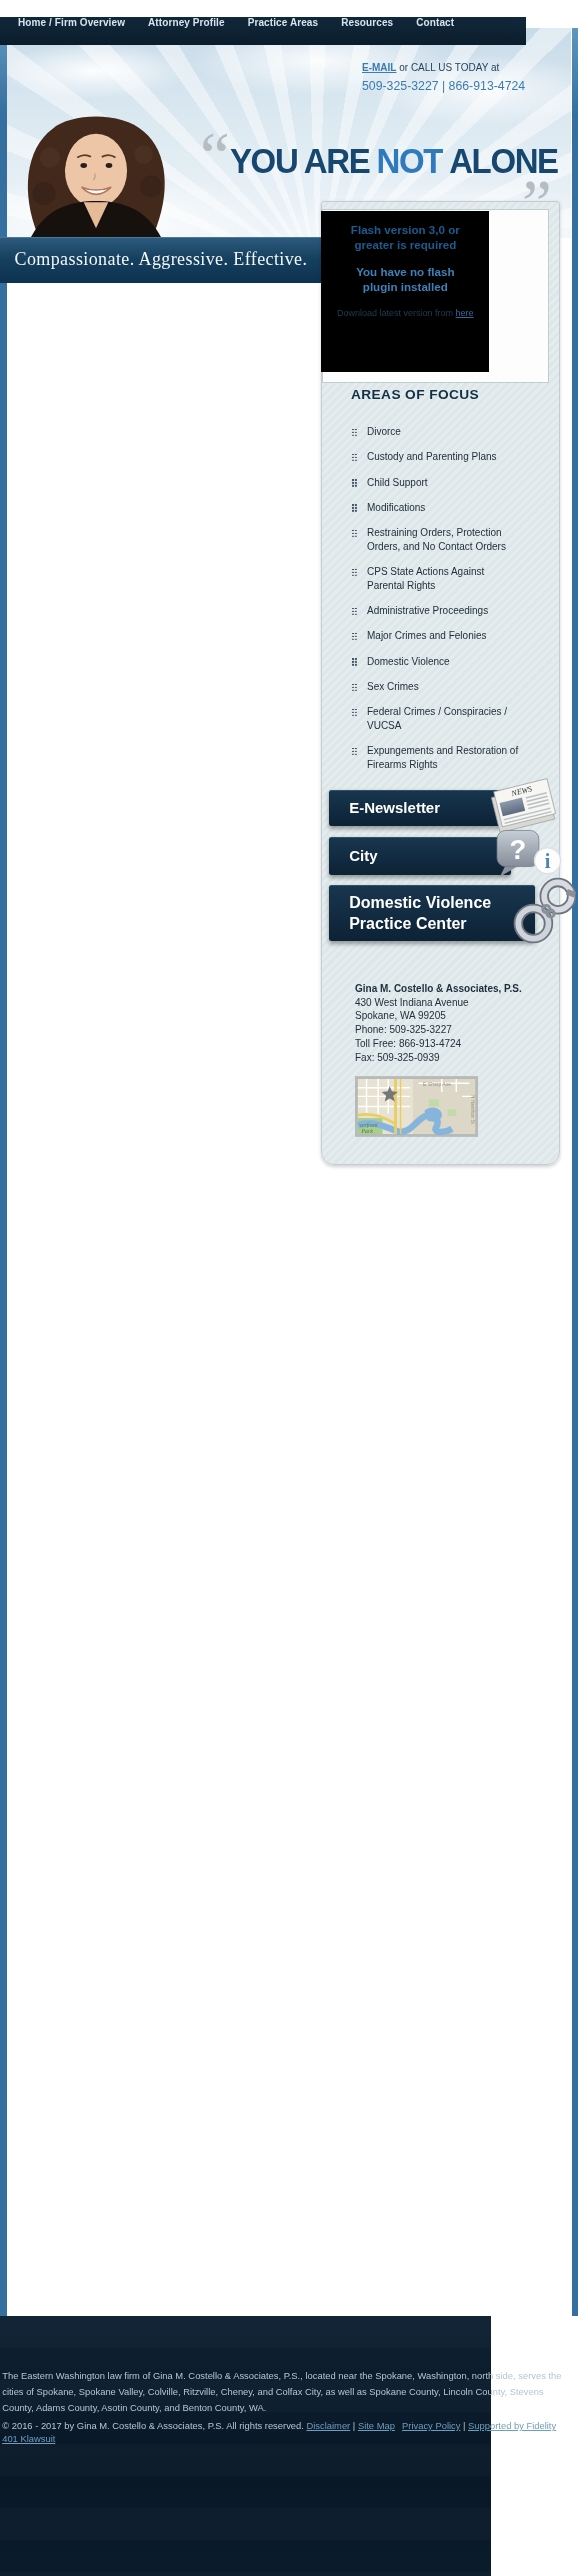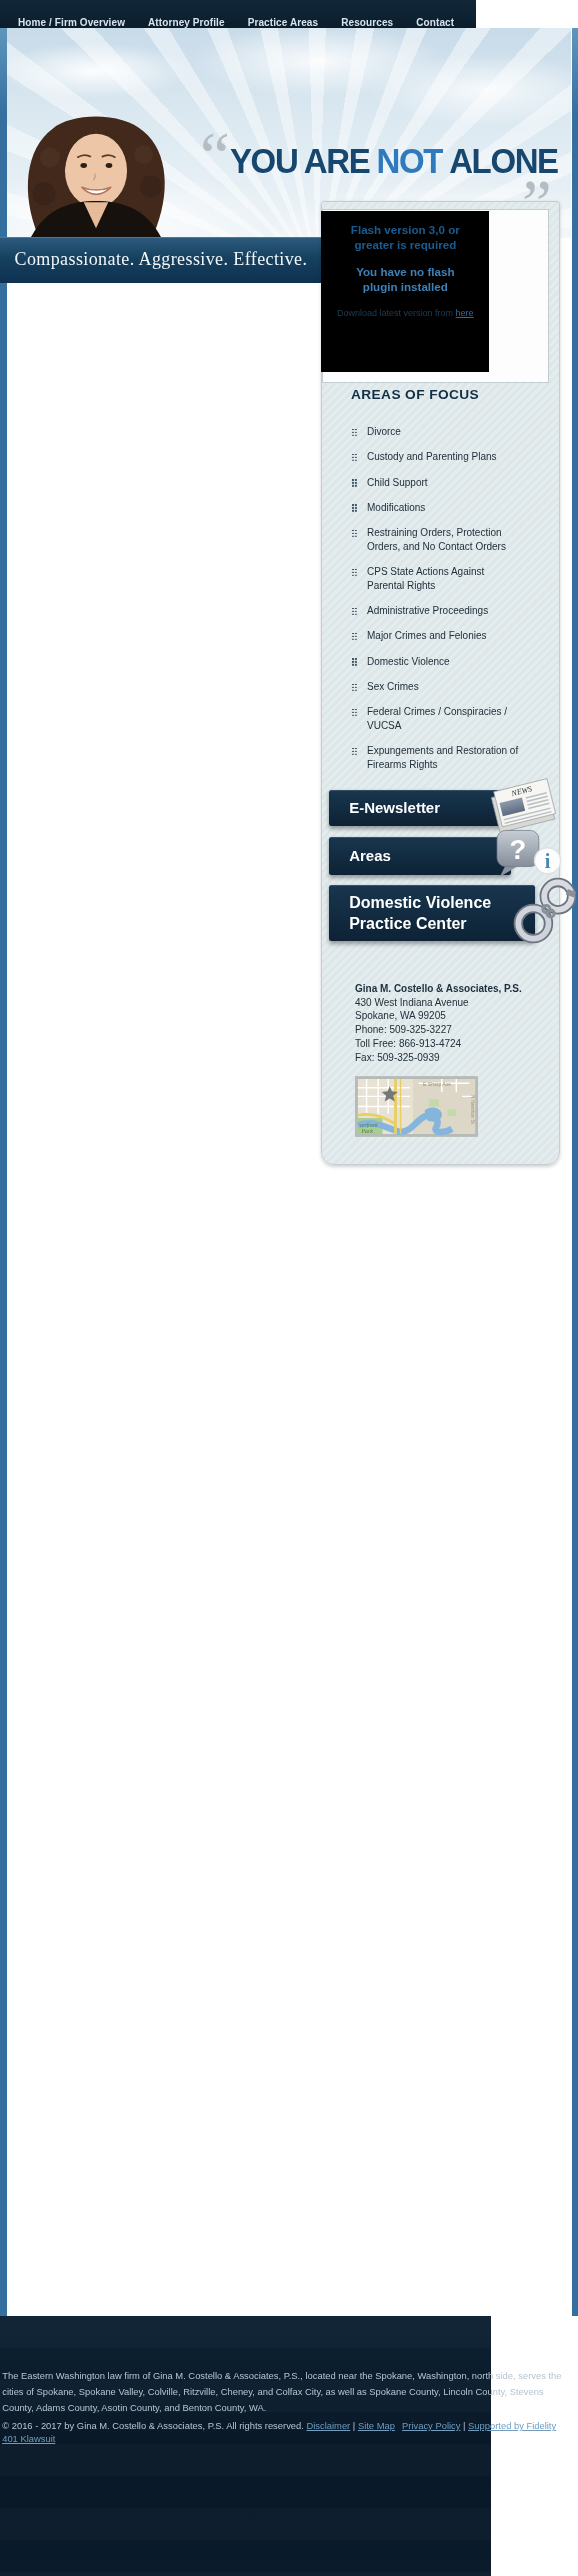--- a/index.html
+++ b/index.html
@@ -2,21 +2,21 @@
 <html style="font-size:11.6px"><head>
 <meta charset="utf-8">
 <style>
   *{box-sizing:border-box;margin:0;padding:0}
   html,body{background:#fff}
   body{font-family:"Liberation Sans",sans-serif}
   #page{position:relative;width:579px;height:2576px;background:#fff;overflow:hidden;margin:0 auto}
   .abs{position:absolute}
 
   
-  .nav{left:0;top:0;width:476px;height:27.5px;background:linear-gradient(180deg,#11283a,#0b1d2c);display:flex;align-items:flex-end;padding-left:18px;gap:23px;z-index:8}
+  .nav{left:0;top:17px;width:526px;height:27.5px;background:linear-gradient(180deg,#11283a,#0b1d2c);display:flex;align-items:flex-start;padding-left:18px;gap:23px;z-index:8}
   .nav a{color:#d7e4ee;font-size:10px;text-decoration:none;font-weight:bold;letter-spacing:0.1px}
 
   
   .sky{left:7.2px;top:27.5px;width:564px;height:210px;z-index:1;
     background:
       radial-gradient(ellipse 137px 40px at 87px 43px, rgba(255,255,255,.95), rgba(255,255,255,0) 70%),
       radial-gradient(ellipse 181px 51px at 311px 33px, rgba(255,255,255,.85), rgba(255,255,255,0) 70%),
       radial-gradient(ellipse 166px 51px at 478px 62px, rgba(255,255,255,.8), rgba(255,255,255,0) 70%),
       radial-gradient(ellipse 217px 69px at 101px 192px, rgba(255,255,255,.95), rgba(255,255,255,0) 75%),
       radial-gradient(ellipse 246px 72px at 441px 206px, rgba(255,255,255,.9), rgba(255,255,255,0) 75%),
@@ -104,20 +104,24 @@
 
   <div class="abs nav">
     <a href="#">Home / Firm Overview</a>
     <a href="#">Attorney Profile</a>
     <a href="#">Practice Areas</a>
     <a href="#">Resources</a>
     <a href="#">Contact</a>
   </div>
 
   <div class="abs sky"></div>
+  <div class="abs hdr-contact">
+    <span><a class="email" href="#">E-MAIL</a><span> or CALL US TODAY at</span></span>
+    <div class="hdr-phones">509-325-3227  |  866-913-4724</div>
+  </div>
 
   <svg class="abs portrait" viewBox="0 0 240 180">
     <path d="M40,178 C16,120 22,58 60,30 C86,8 156,6 186,34 C220,62 224,120 200,176 Z" fill="#42291b"></path>
     <circle cx="48" cy="120" r="16" fill="#3a2318"></circle>
       <circle cx="196" cy="110" r="15" fill="#3a2318"></circle>
     <circle cx="56" cy="70" r="14" fill="#4a3020"></circle>
       <circle cx="186" cy="66" r="13" fill="#4a3020"></circle>
     <rect x="98" y="120" width="44" height="40" fill="#e5bb99"></rect>
     <ellipse cx="120" cy="88" rx="43" ry="51" fill="#ecc6a6"></ellipse>
     <path d="M77,84 C70,32 100,16 121,16 C150,16 172,34 165,84 C159,50 149,38 120,36 C94,38 83,54 77,84 Z" fill="#42291b"></path>
@@ -160,21 +164,21 @@
       <li>Domestic Violence</li>
       <li>Sex Crimes</li>
       <li>Federal Crimes / Conspiracies / VUCSA</li>
       <li>Expungements and Restoration of Firearms Rights</li>
     </ul>
 
     <div class="abs sbtn b1">
         <span class="lbl">E-Newsletter</span>
       </div>
     <div class="abs sbtn b2">
-        <span class="lbl">Areas</span>
+        <span class="lbl">City</span>
       </div>
     <div class="abs sbtn b3">
         <span class="lbl">Domestic Violence Practice Center</span>
       </div>
 
     <svg class="abs icon i-news" width="75" height="54" viewBox="0 0 104 74">
       <g transform="rotate(-14 52 37)">
         <rect x="10" y="16" width="78" height="50" fill="#d9d9d4" stroke="#9aa0a8"></rect>
         <rect x="15" y="9" width="76" height="50" fill="#f7f6f0" stroke="#989fa8"></rect>
         <rect x="19" y="26" width="32" height="19" fill="url(#gphoto)"></rect>

